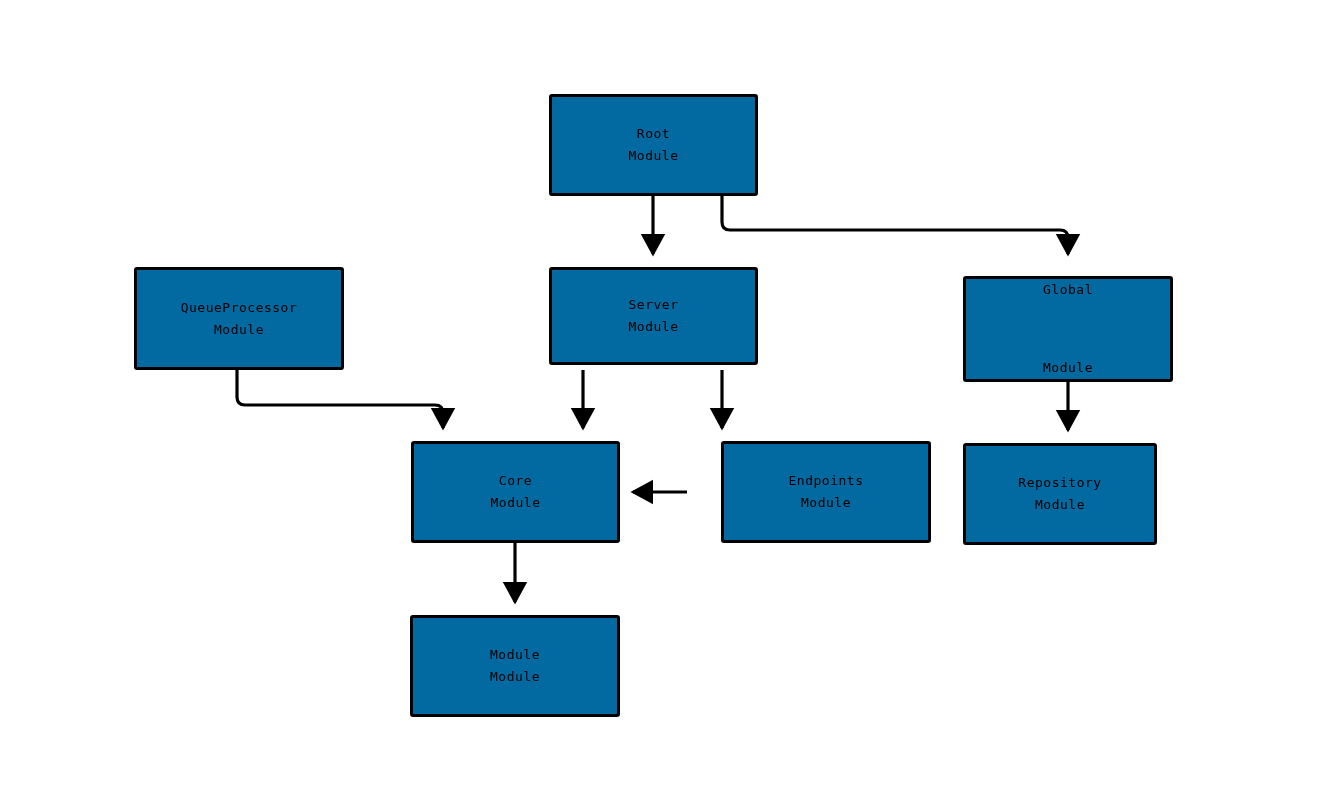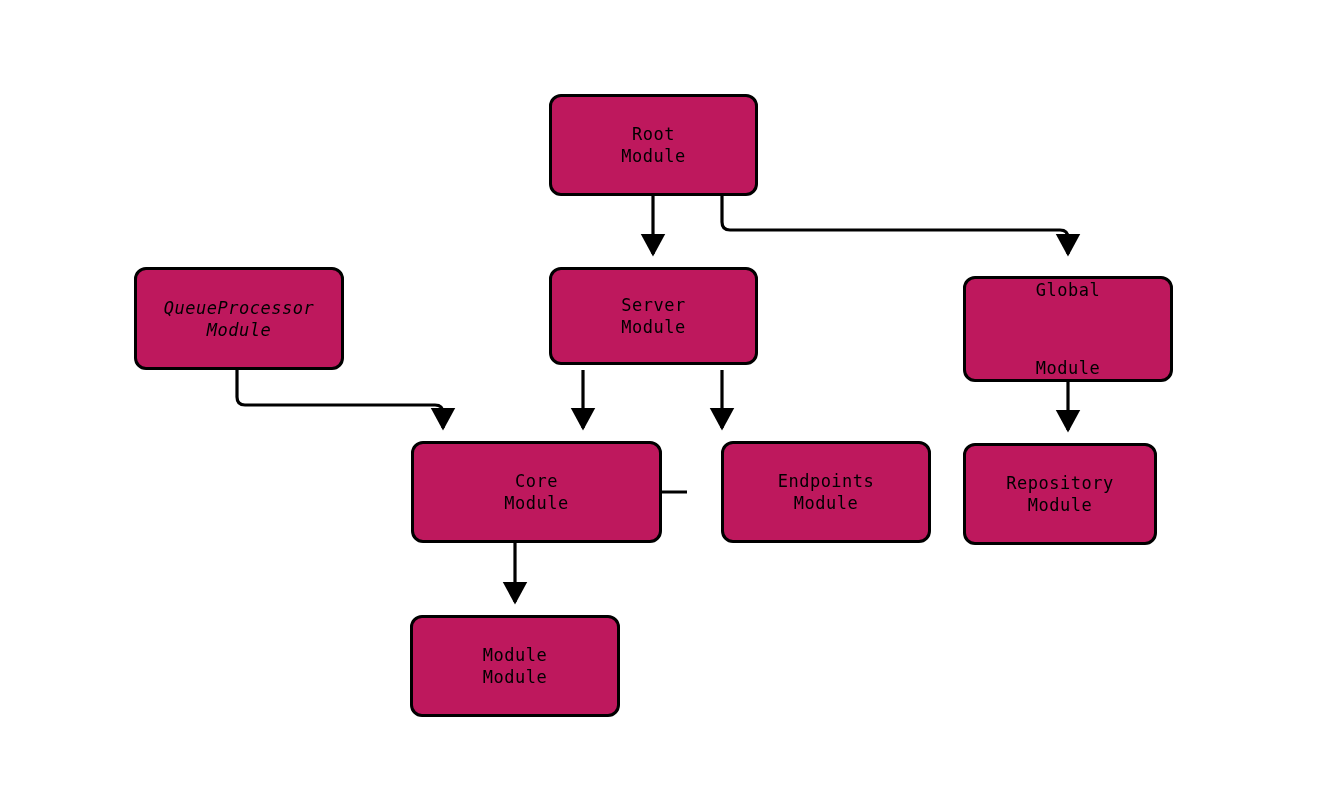--- a/index.html
+++ b/index.html
@@ -20,28 +20,28 @@
     left: 0;
     top: 0;
     width: 1337px;
     height: 809px;
     pointer-events: none;
   }
   .node {
     position: absolute;
     box-sizing: border-box;
     border: 3px solid #000000;
-    border-radius: 12px;
-    background: #be185d;
+    border-radius: 3px;
+    background: #0369a1;
     display: flex;
     flex-direction: column;
     align-items: center;
     justify-content: center;
     color: #000000;
-    font-size: 17px;
+    font-size: 13px;
     line-height: 22px;
     letter-spacing: 0.5px;
     font-weight: 500;
     text-align: center;
     white-space: pre;
   }
   .node-label-line {
     display: block;
   }
 </style>
@@ -63,22 +63,22 @@
         <path d="M 583 370 L 583 428" marker-end="url(#arrowhead)"></path>
         <path d="M 722 370 L 722 428" marker-end="url(#arrowhead)"></path>
         <path d="M 687 492 L 633 492" marker-end="url(#arrowhead)"></path>
         <path d="M 1068 373 L 1068 430" marker-end="url(#arrowhead)"></path>
         <path d="M 515 543 L 515 602" marker-end="url(#arrowhead)"></path>
       </g>
   </svg>
 
   <div id="nodes-group">
       <div class="node" style="left: 549px; top: 94px; width: 209px; height: 102px;"><span class="node-label-line">Root</span><span class="node-label-line">Module</span></div>
-      <div class="node" style="left: 134px; top: 267px; width: 210px; height: 103px; font-style: italic;"><span class="node-label-line">QueueProcessor</span><span class="node-label-line">Module</span></div>
+      <div class="node" style="left: 134px; top: 267px; width: 210px; height: 103px;"><span class="node-label-line">QueueProcessor</span><span class="node-label-line">Module</span></div>
       <div class="node" style="left: 549px; top: 267px; width: 209px; height: 98px;"><span class="node-label-line">Server</span><span class="node-label-line">Module</span></div>
       <div class="node" style="left: 963px; top: 276px; width: 210px; height: 106px; justify-content: space-between;"><span class="node-label-line">Global</span><span class="node-label-line">Module</span></div>
-      <div class="node" style="left: 411px; top: 441px; width: 251px; height: 102px;"><span class="node-label-line">Core</span><span class="node-label-line">Module</span></div>
+      <div class="node" style="left: 411px; top: 441px; width: 209px; height: 102px;"><span class="node-label-line">Core</span><span class="node-label-line">Module</span></div>
       <div class="node" style="left: 721px; top: 441px; width: 210px; height: 102px;"><span class="node-label-line">Endpoints</span><span class="node-label-line">Module</span></div>
       <div class="node" style="left: 963px; top: 443px; width: 194px; height: 102px;"><span class="node-label-line">Repository</span><span class="node-label-line">Module</span></div>
       <div class="node" style="left: 410px; top: 615px; width: 210px; height: 102px;"><span class="node-label-line">Module</span><span class="node-label-line">Module</span></div>
     </div>
 
 </div>
 
 </body></html>

